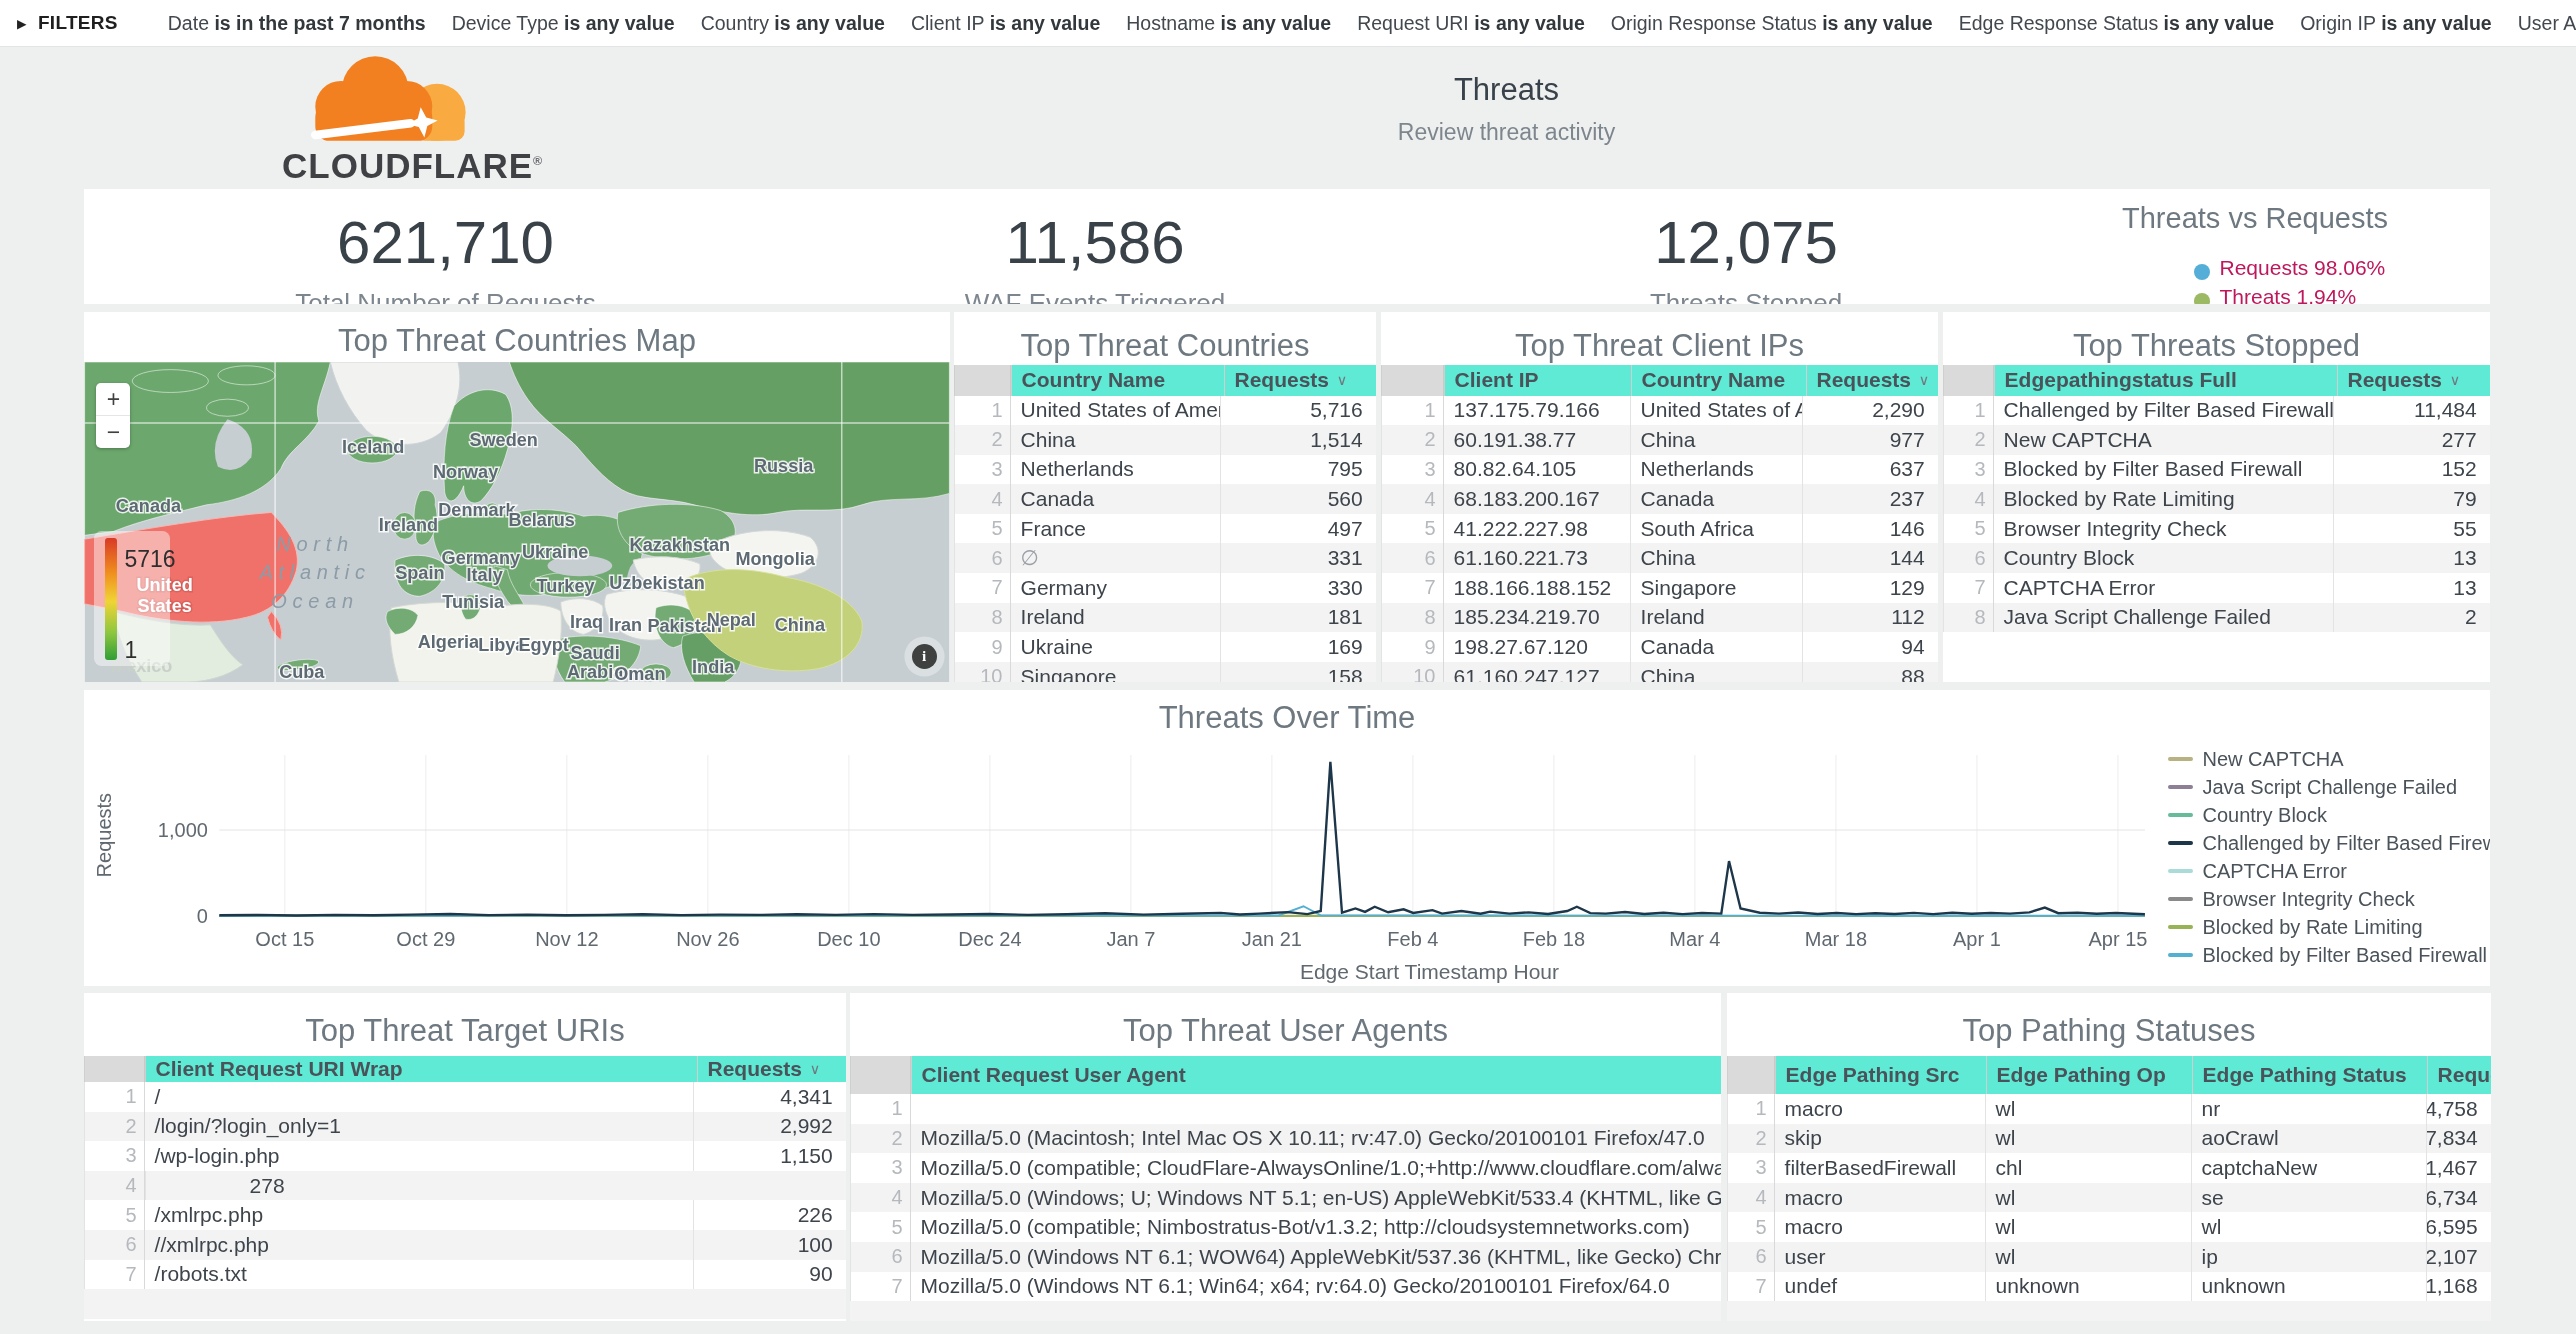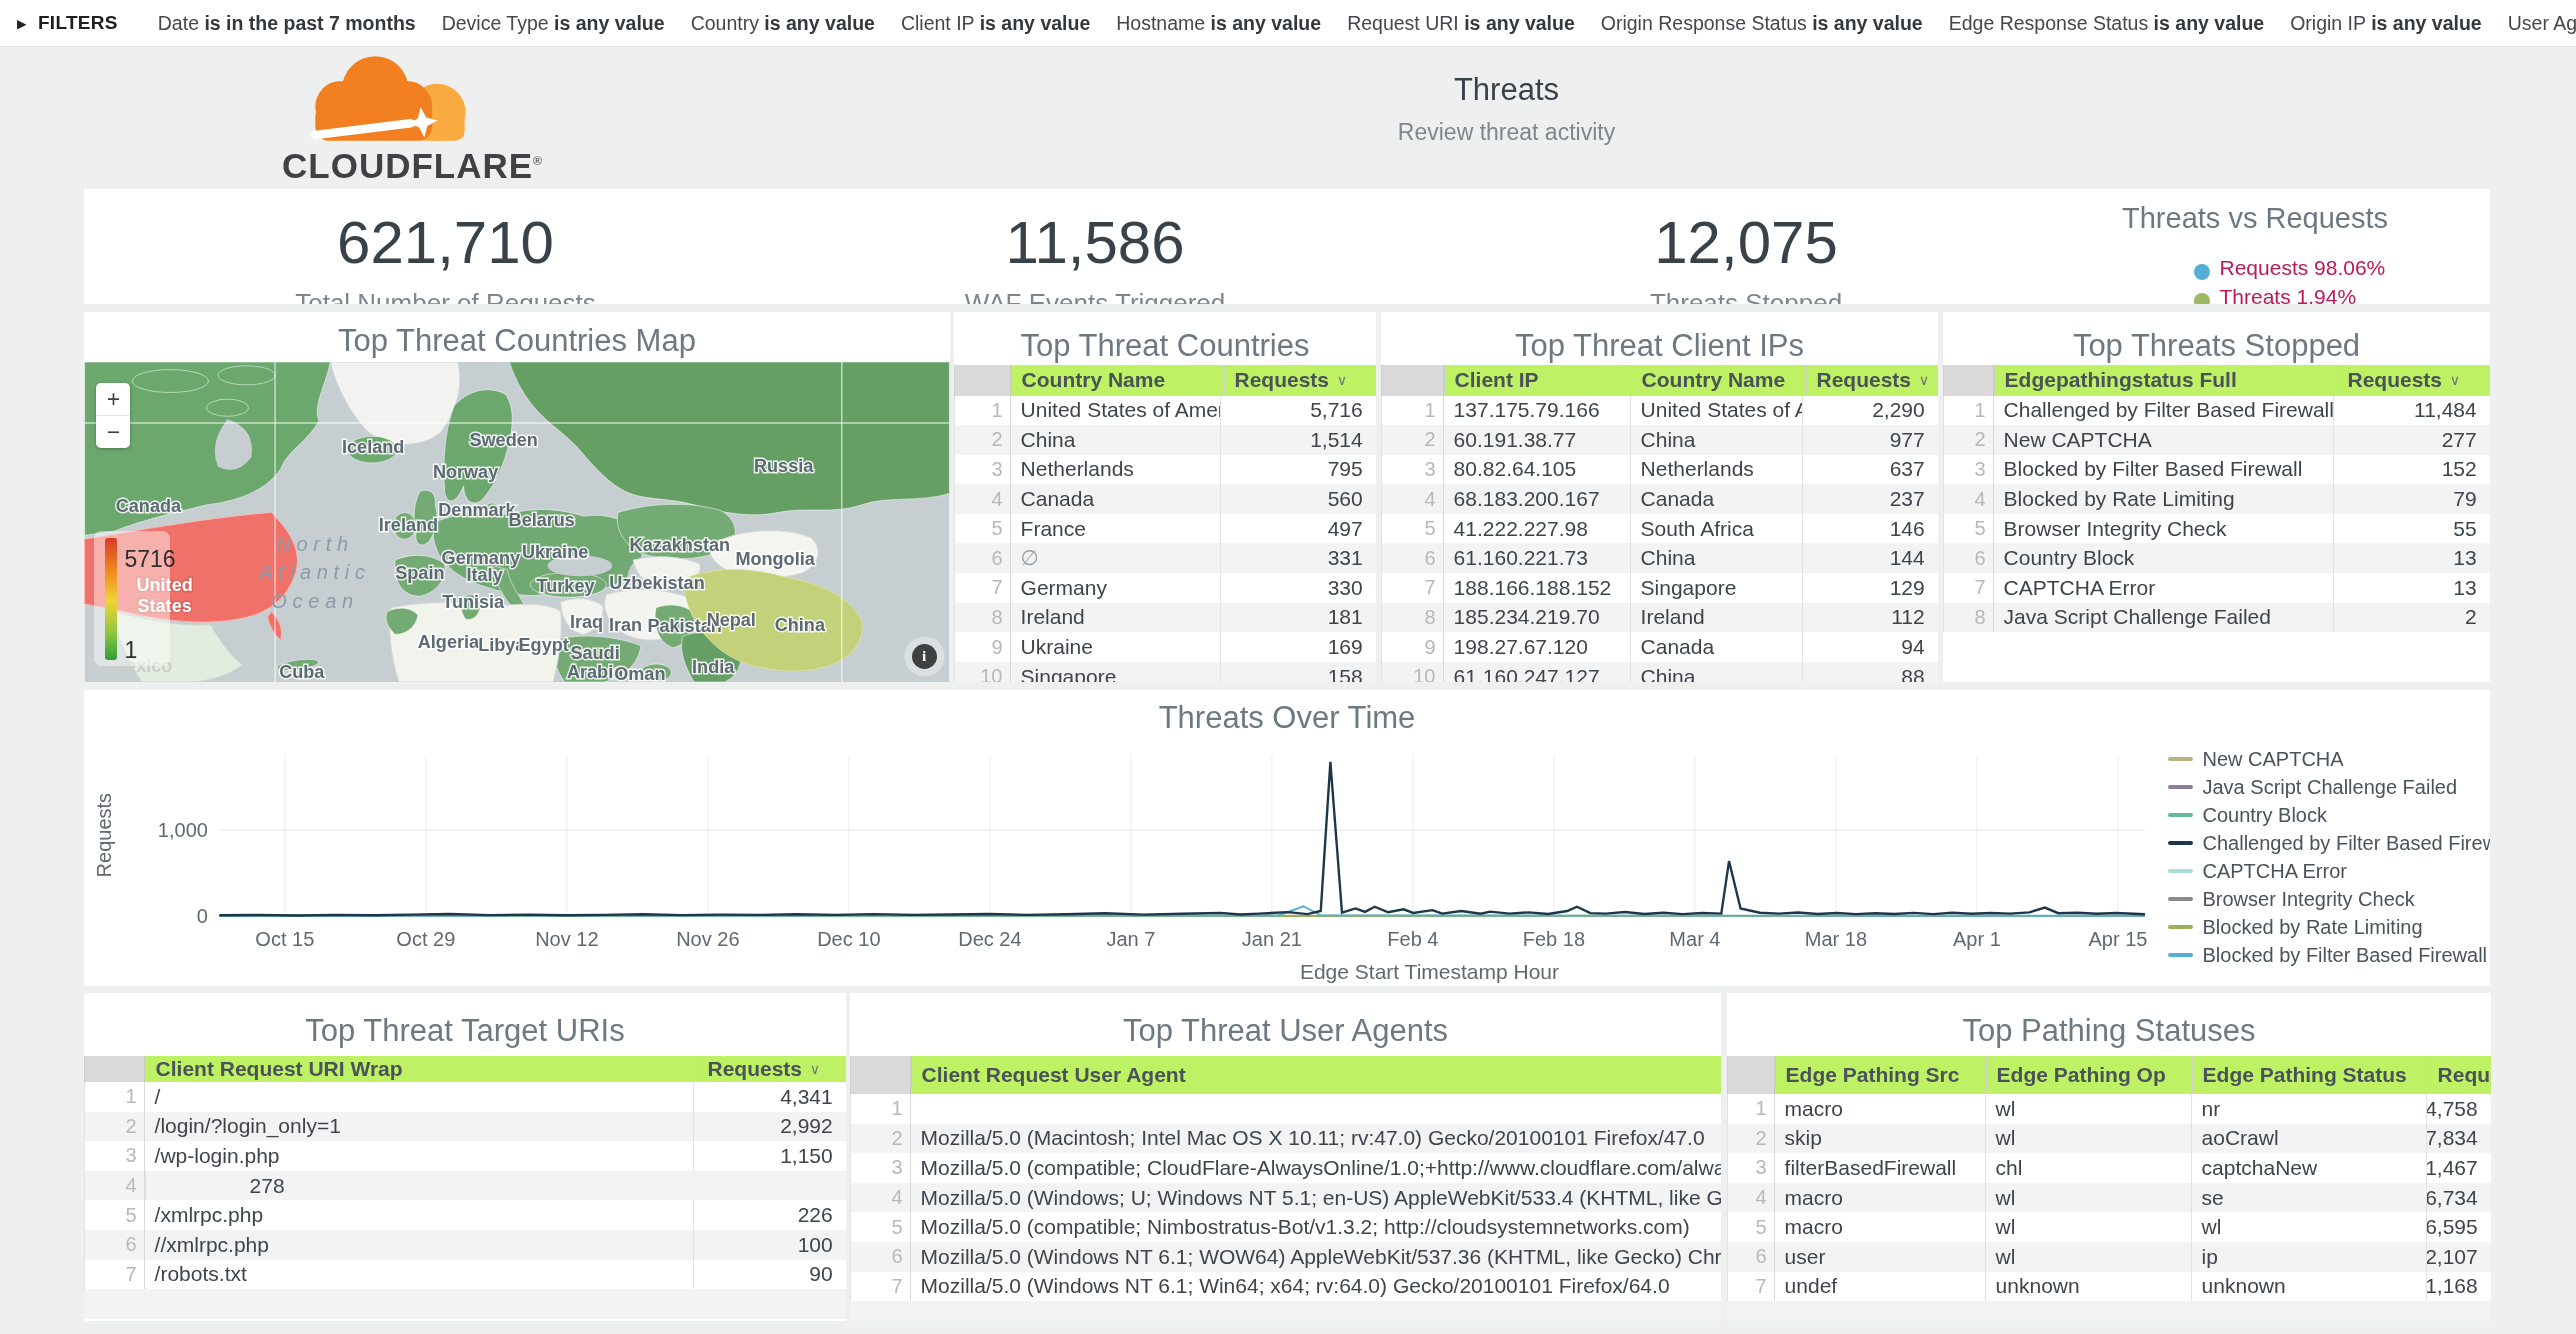--- a/index.html
+++ b/index.html
@@ -5,21 +5,21 @@
   html,body{margin:0;padding:0;background:#eef0f0;}
   .dash{position:relative;width:2576px;height:1335px;background:#eef0f0;
         font-family:"Liberation Sans",sans-serif;overflow:hidden;color:#3d444b;}
   .panel{position:absolute;background:#ffffff;overflow:hidden;}
   .ptitle{text-align:center;color:#6d7880;font-size:30.5px;font-weight:400;}
 
   
   .filterbar{position:absolute;left:0;top:0;width:2576px;height:46px;background:#fff;
              border-bottom:1px solid #e2e4e5;display:flex;align-items:center;white-space:nowrap;overflow:hidden;}
   .ftoggle{font-size:12.4px;color:#222;margin:0 11.4px 0 17px;}
-  .flabel{font-weight:700;font-size:19px;color:#1f1f1f;letter-spacing:0.3px;margin-right:40px;}
+  .flabel{font-weight:700;font-size:19px;color:#1f1f1f;letter-spacing:0.3px;margin-right:50px;}
   .fitem{font-size:19.5px;color:#42484e;margin-right:26px;cursor:pointer;}
   .fitem b{color:#33383d;}
 
   
   .brand{position:absolute;left:282px;top:53px;width:229px;}
   .wordmark{font-size:35px;font-weight:800;letter-spacing:1px;color:#3f4144;margin-top:-1.9px;}
   .wordmark sup{font-size:12.4px;color:#6a6d70;}
 
   
   .pagehead{position:absolute;left:1173px;top:72px;width:667px;text-align:center;}
@@ -27,21 +27,21 @@
   .pagehead .s{font-size:23px;color:#7e868d;margin-top:11.4px;}
 
   
   .kpi{text-align:center;padding-left:36px;}
   .kpi .v{font-size:60px;color:#3a4249;margin-top:19px;}
   .kpi .l{font-size:26px;color:#7d868e;margin-top:11.4px;}
   .tvr-items{margin-top:15.3px;padding-left:174px;}
   .tvr-item{display:flex;align-items:flex-end;height:29px;font-size:21px;color:#be185d;cursor:pointer;}
   .tvr-dot{width:16px;height:16px;border-radius:50%;margin-right:9.5px;flex:0 0 auto;}
   .trow{display:flex;align-items:stretch;}
-  .th{background:#bef264;font-weight:700;color:#4a525a;font-size:21px;}
+  .th{background:#5eead4;font-weight:700;color:#4a525a;font-size:21px;}
   .th .cell{border-left:1px solid #cfcfcf;}
   .th .idx{background:#dadada;border-right:1px solid #c9c9c9;}
   .cell{padding:0 9.5px;display:flex;align-items:center;overflow:hidden;white-space:nowrap;}
   .cell.num{justify-content:flex-end;padding-right:13.3px;}
   .idx{justify-content:flex-end;color:#b5b9bd;font-size:20px;padding-right:7.6px;
        border-right:1px solid #d9d9d9;flex:0 0 auto;}
   .td{font-size:21px;color:#3d444b;}
   .td .cell{border-left:1px solid #e3e3e3;}
   .td .cell.first{border-left:none;}
   .zebra{background:#f3f3f3;}

